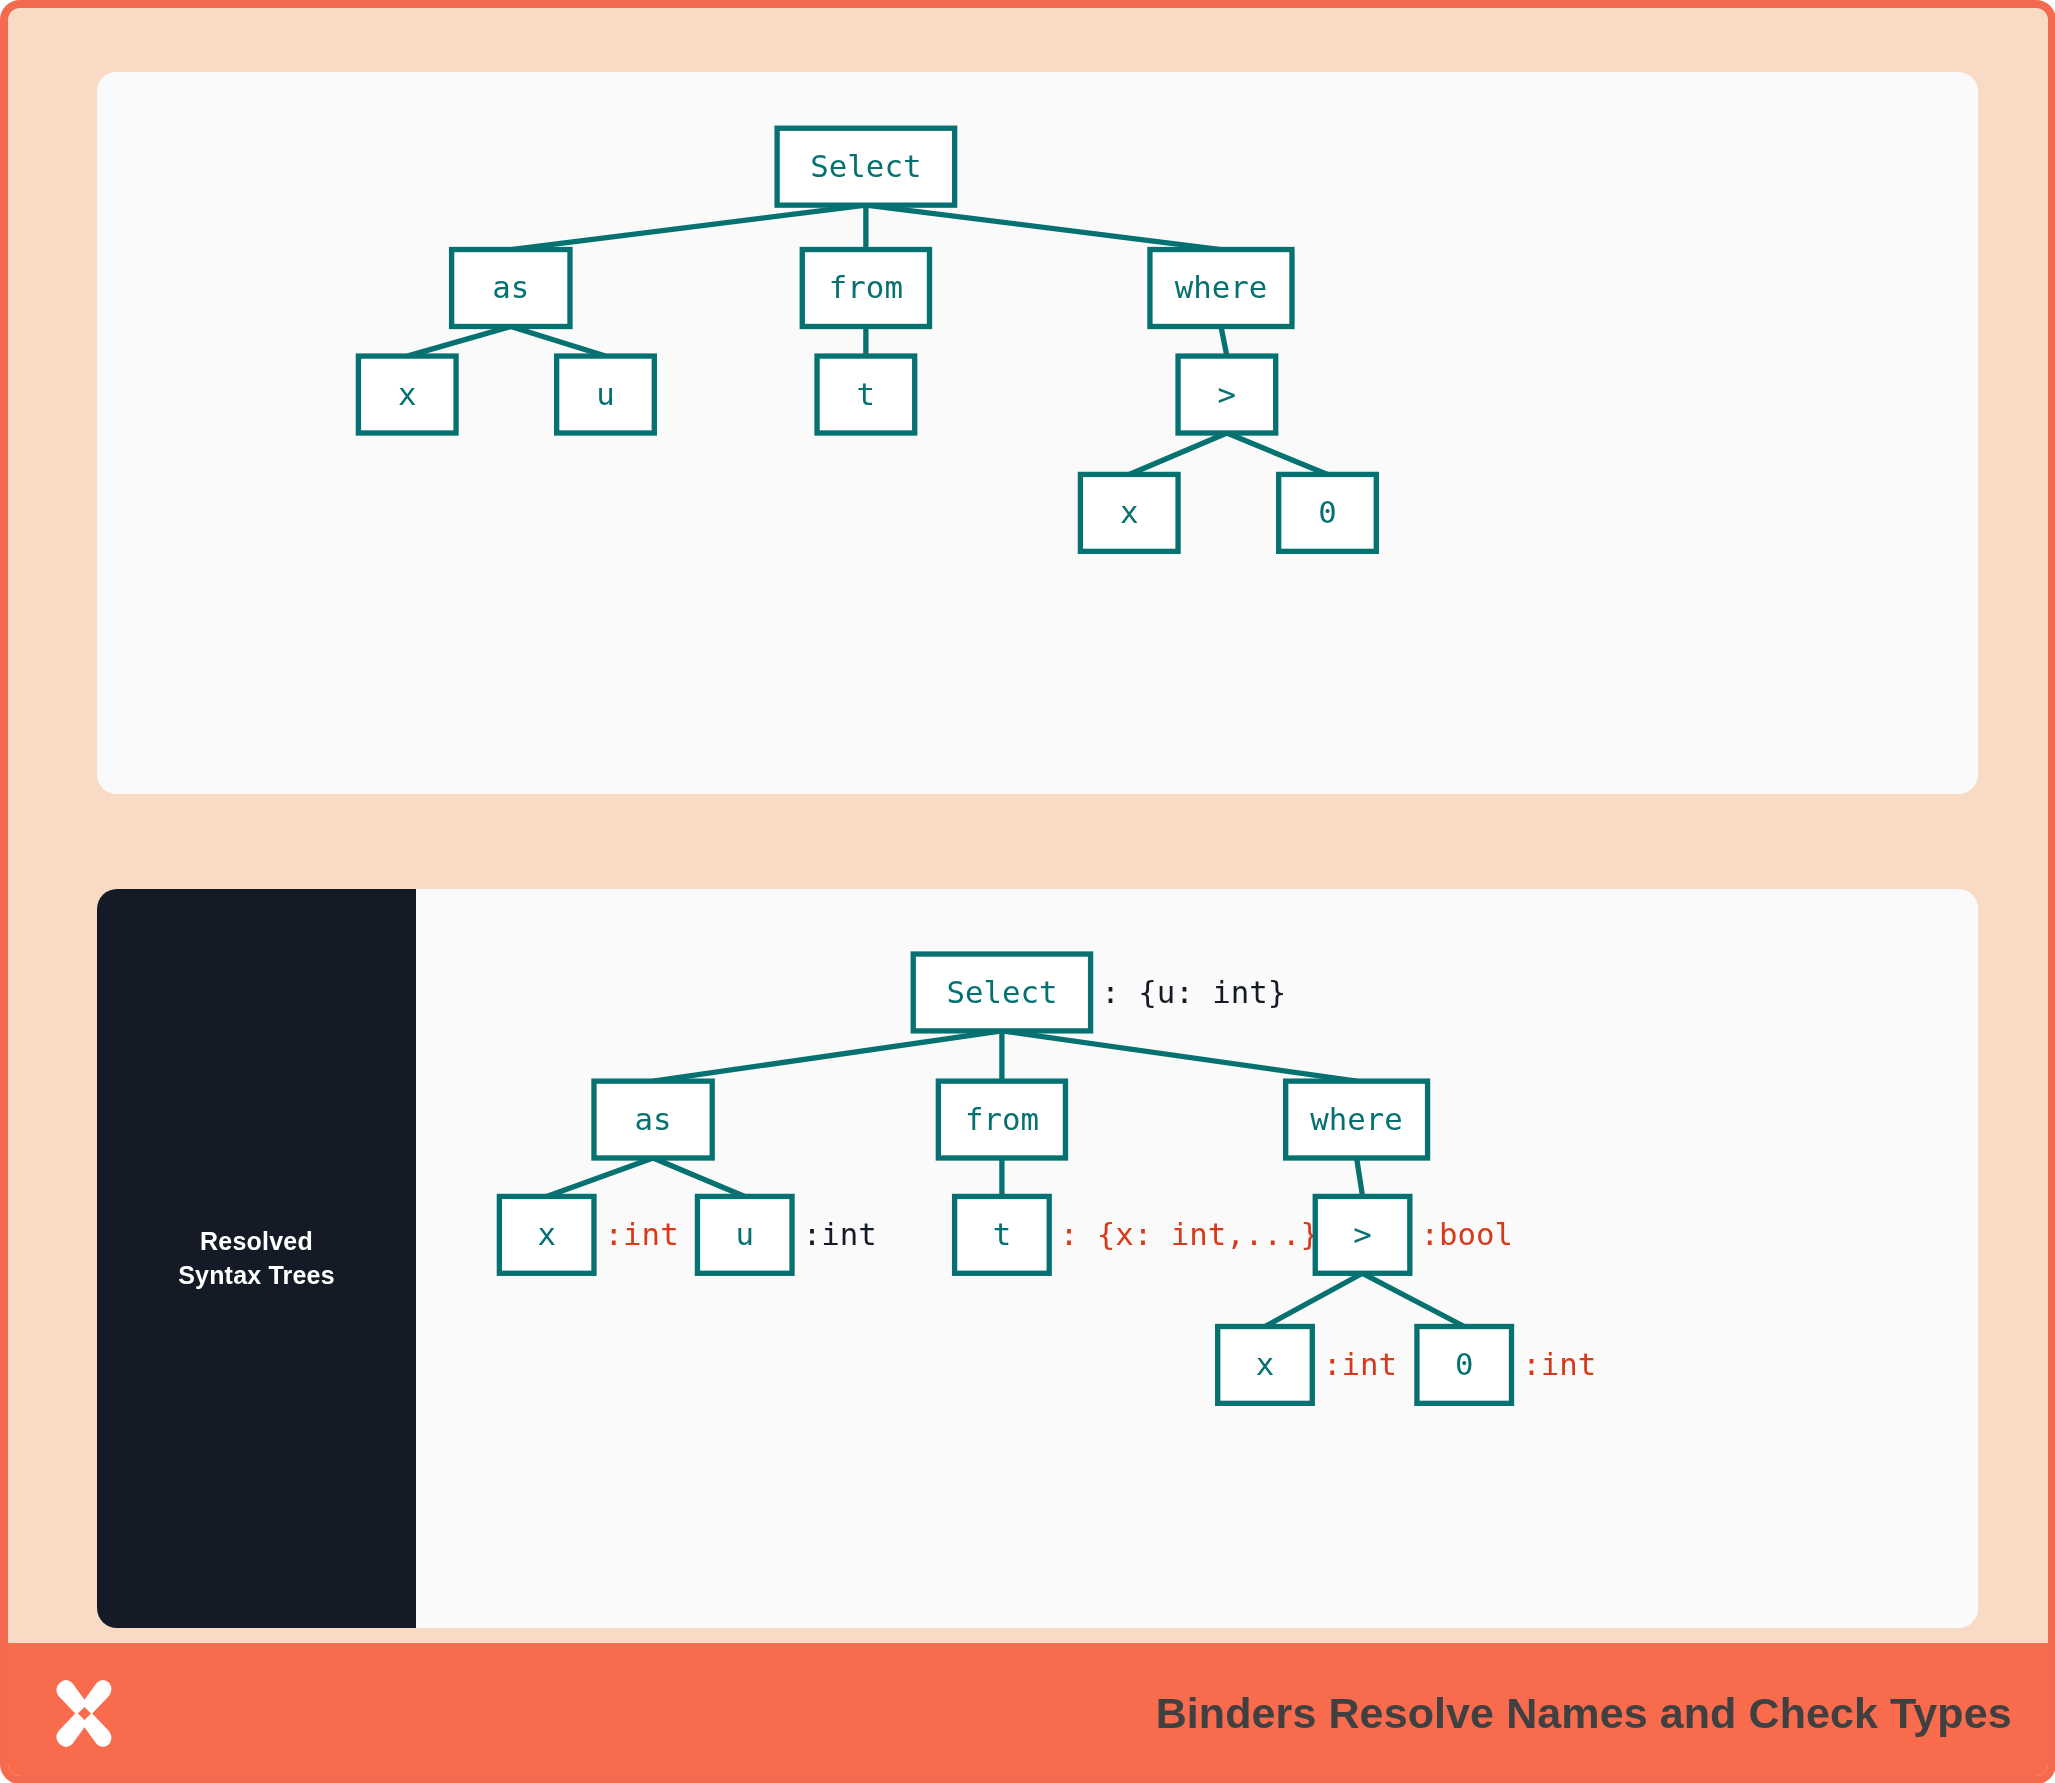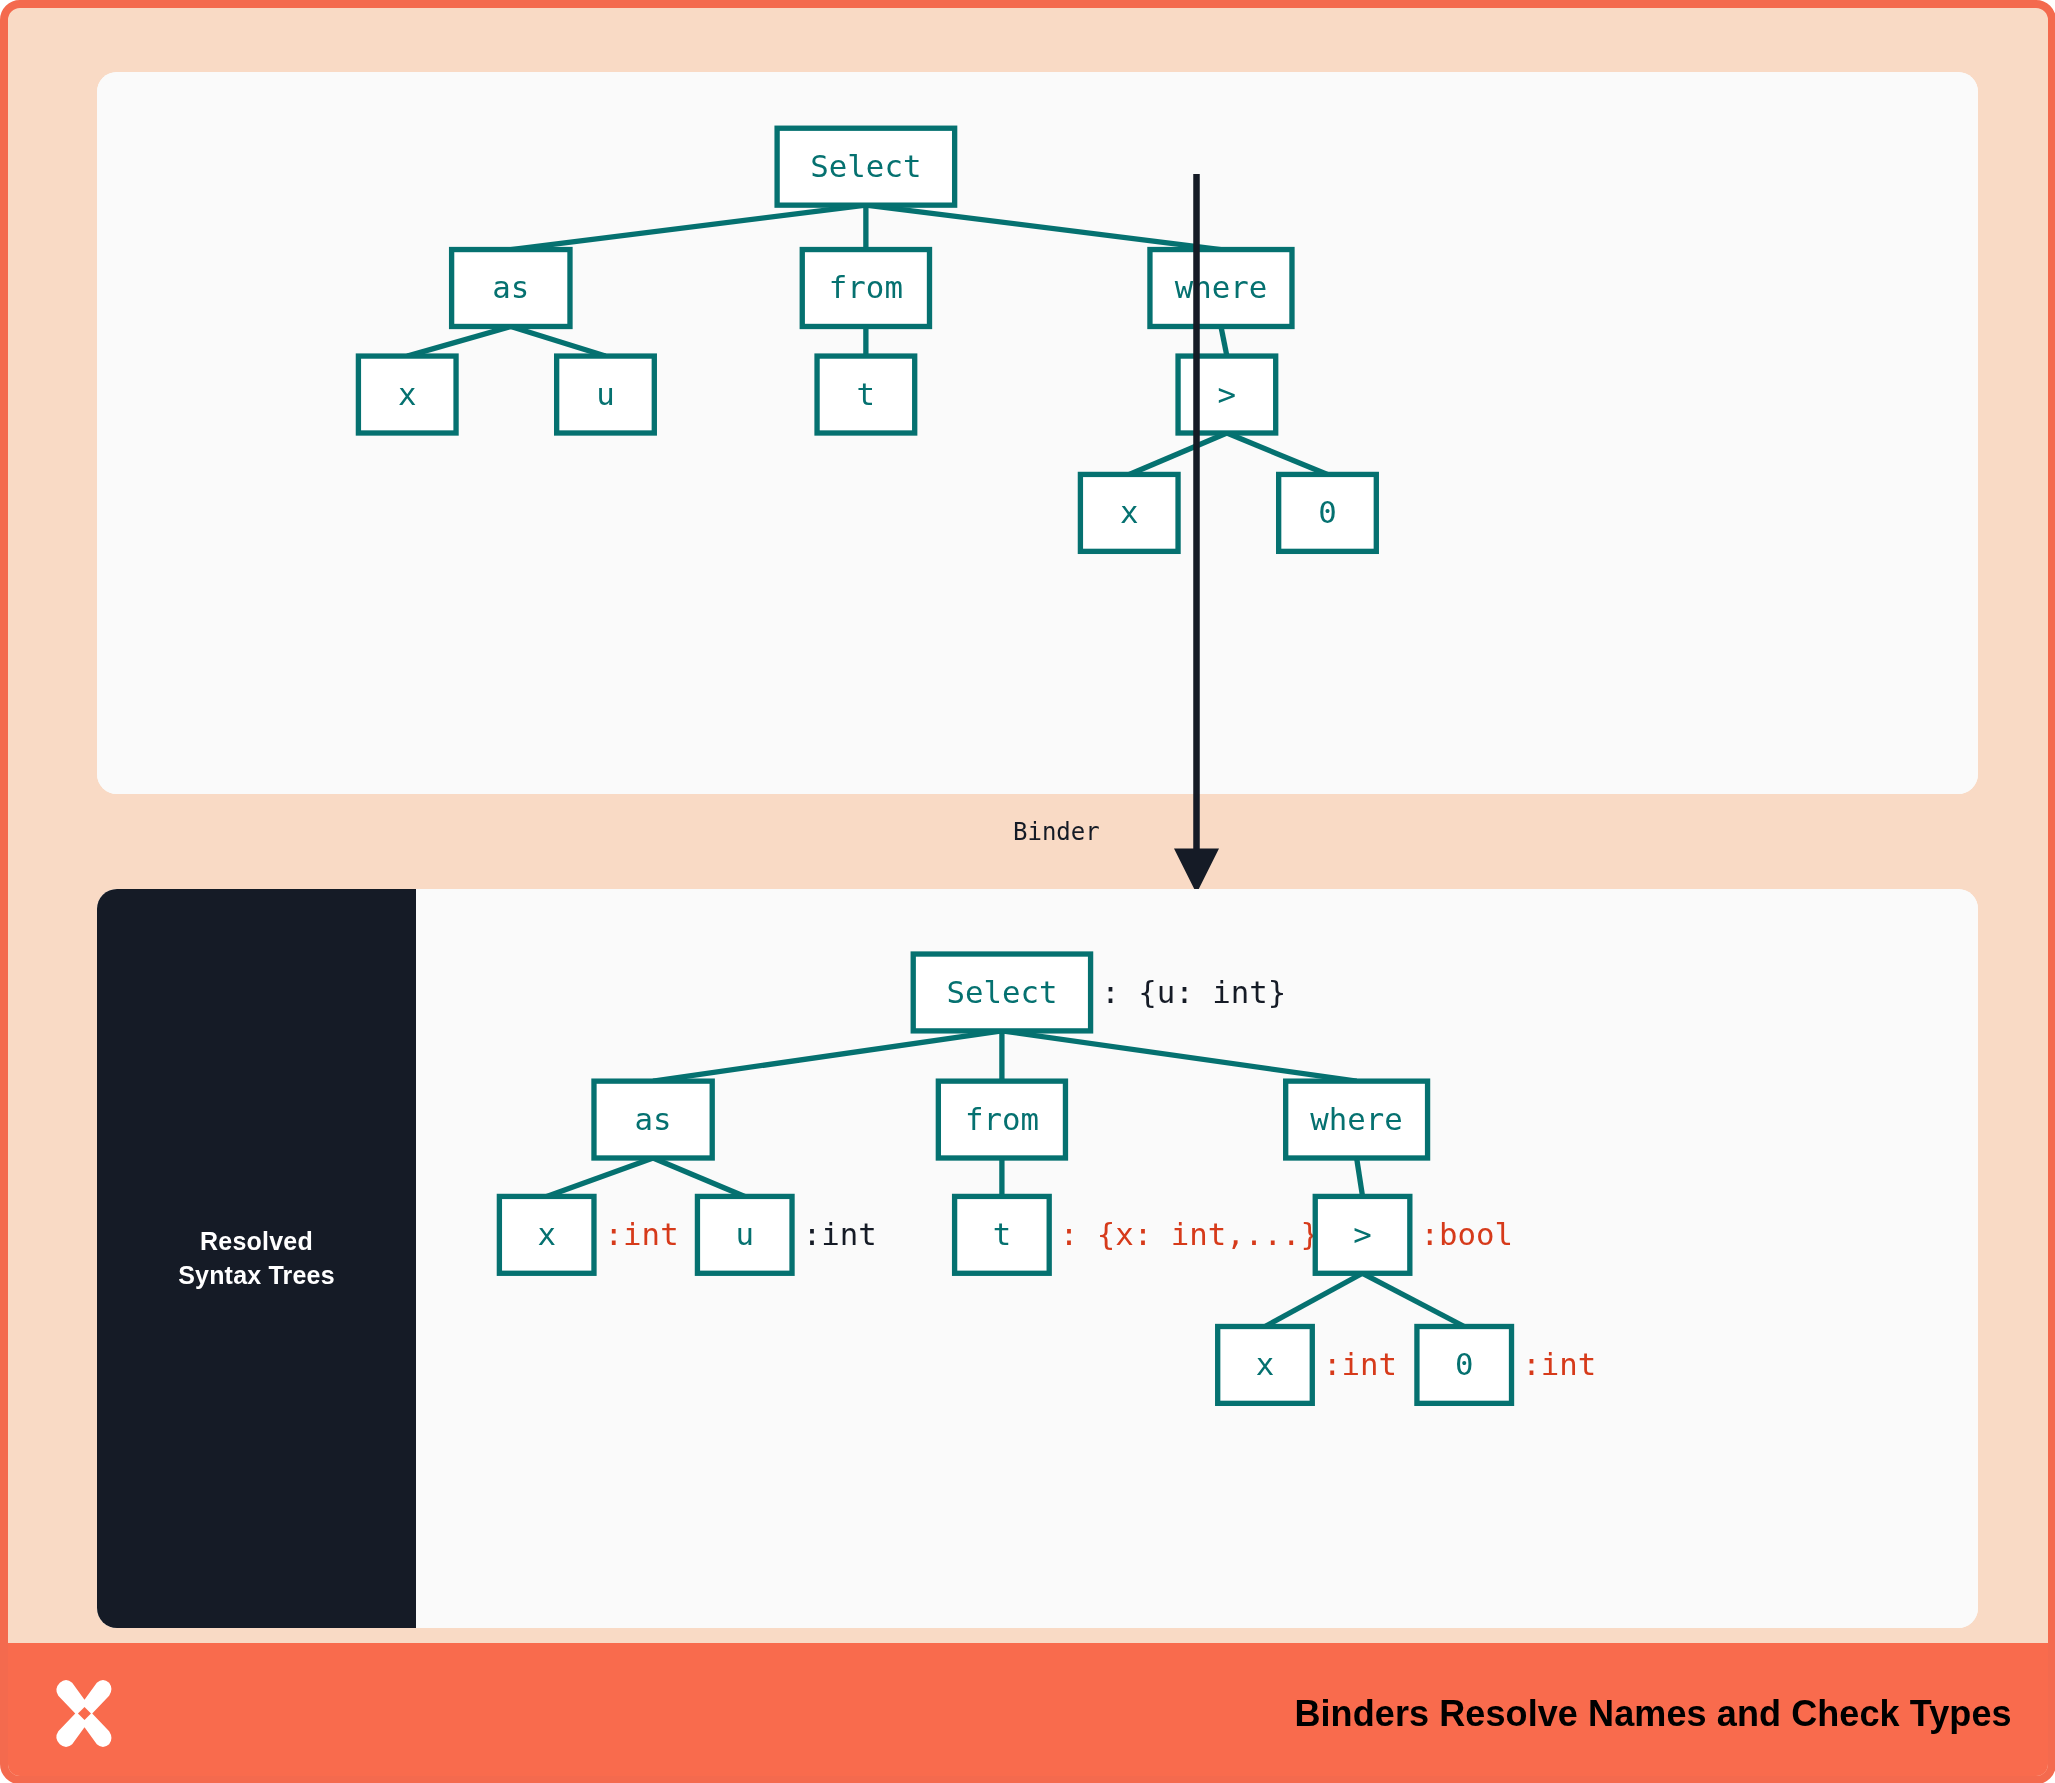--- a/index.html
+++ b/index.html
@@ -83,23 +83,23 @@
     background: #F96B4D;
     display: flex;
     align-items: center;
     justify-content: space-between;
     border-bottom-left-radius: 20px;
     border-bottom-right-radius: 20px;
   }
   #logo-wrap { margin-left: 46px; display:flex; align-items:center; }
   #footer-caption {
     margin-right: 44px;
-    color: #000000;
+    color: #404040;
     font-weight: bold;
-    font-size: 36px;
+    font-size: 43px;
     letter-spacing: 0.1px;
     white-space: nowrap;
   }
 
   
   .node-text {
     font-family: "DejaVu Sans Mono", monospace;
     fill: #057170;
     font-size: 52px;
     dominant-baseline: middle;
@@ -169,27 +169,20 @@
             <text x="1475" y="748" class="node-text">x</text>
           </g>
           <g>
             <rect x="1727.5" y="680" width="165" height="130" class="node-rect"></rect>
             <text x="1810" y="748" class="node-text">0</text>
           </g>
         </svg>
     </div>
   </div>
 
-  <div id="binder-zone">
-    <div id="binder-label">Binder</div>
-    <svg id="binder-arrow" viewBox="0 0 120 1220">
-      <line x1="60" y1="0" x2="60" y2="1172" stroke="#151B26" stroke-width="11"></line>
-      <polygon points="60,1216 22,1140 98,1140" fill="#151B26"></polygon>
-    </svg>
-  </div>
 
   <div class="panel" id="panel-bottom">
     <div class="panel-label">
       <span id="resolved-label">Resolved<br>Syntax Trees</span>
     </div>
     <div class="panel-canvas">
       <svg class="tree-svg" id="svg-bottom" viewBox="0 0 2640 1250" preserveAspectRatio="xMidYMid meet">
           <line x1="990" y1="240" x2="400" y2="325" class="edge"></line>
           <line x1="990" y1="240" x2="990" y2="325" class="edge"></line>
           <line x1="990" y1="240" x2="1590" y2="325" class="edge"></line>

